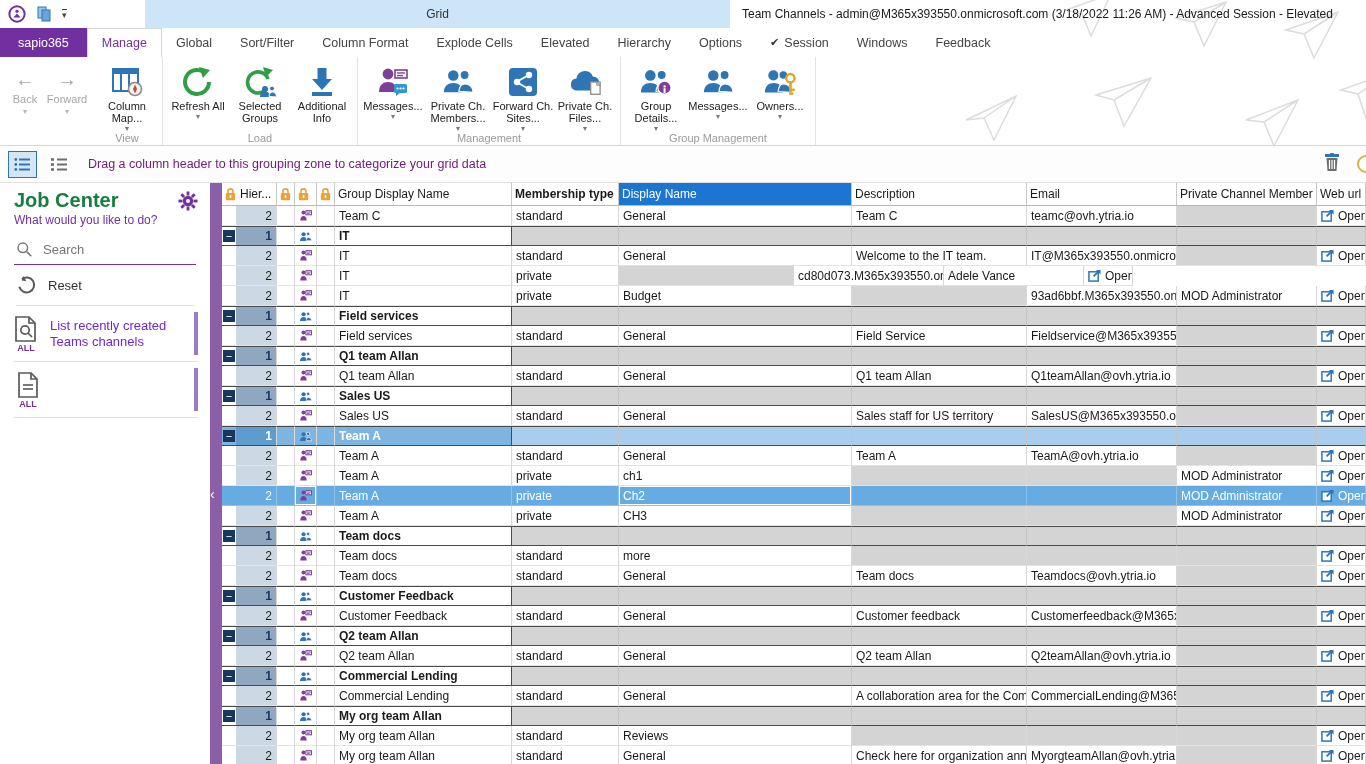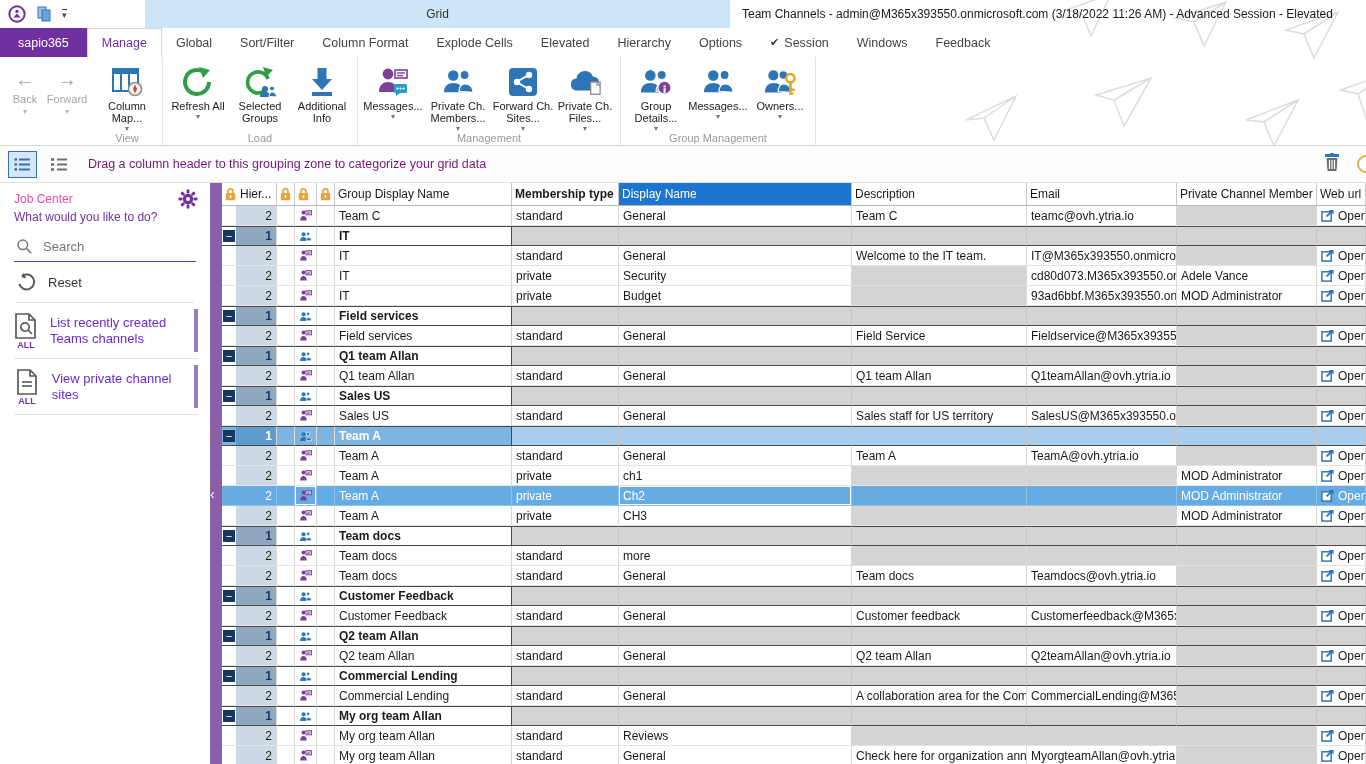--- a/index.html
+++ b/index.html
@@ -45,21 +45,21 @@
   .gb-btn.sel { background:#d5e7f7; border-color:#2e75b6; }
   .gb-msg { margin-left:14px; font-size:12.5px; color:#701a75; }
   .gb-right { position:absolute; right:26px; top:7px; display:flex; gap:10px; }
   .gb-circle { position:absolute; right:-9px; top:9px; width:18px; height:18px; border-radius:50%;
     border:2px solid #d8b24a; background:#fff; }
 
   
   .main { display:flex; height:581px; }
   .sidebar { width:210px; background:#fff; padding-top:4px; position:relative; }
   .sb-head { display:flex; align-items:center; justify-content:space-between; padding:2px 12px 0 14px; }
-  .sb-title { font-size:12px; font-weight:normal; color:#ec4899; }
+  .sb-title { font-size:20px; font-weight:bold; color:#15803d; }
   .sb-sub { font-size:12px; color:#7030a0; padding:1px 14px 6px 14px; }
   .sb-search { display:flex; align-items:center; gap:10px; margin:4px 14px 0 14px; border-bottom:1px solid #7030a0; padding:4px 0 6px 2px; }
   .sb-search input { border:none; outline:none; font-size:13px; color:#767676; width:140px;
     font-family:"Liberation Sans",sans-serif; background:transparent; }
   .sb-reset { display:flex; align-items:center; gap:12px; margin:10px 0 0 16px; padding-bottom:10px; font-size:13px; color:#333;
     border-bottom:1px solid #e0e0e0; width:178px; }
   .sb-item { position:relative; display:flex; gap:12px; margin-left:14px; padding:10px 8px 8px 0; width:184px;
     border-bottom:1px solid #e0e0e0; }
   .sb-item .accent { position:absolute; right:0; top:6px; bottom:6px; width:4px; background:#9b7cc0; }
   .sb-item .iconwrap { display:flex; flex-direction:column; align-items:center; width:28px; }
@@ -443,21 +443,20 @@
           <div class="sb-item">
             <div class="iconwrap">
               <svg width="22" height="26" viewBox="0 0 22 26">
                 <path d="M2 1 H14 L20 7 V25 H2 Z" fill="none" stroke="#595959" stroke-width="1.7"></path>
                 <path d="M14 1 L14 7 L20 7" fill="none" stroke="#595959" stroke-width="1.7"></path>
                 <line x1="6" y1="13" x2="16" y2="13" stroke="#595959" stroke-width="1.6"></line>
                 <line x1="6" y1="17" x2="16" y2="17" stroke="#595959" stroke-width="1.6"></line>
               </svg>
               <span class="all">ALL</span>
             </div>
-            <div class="ilabel">View private channel sites</div>
             <div class="accent"></div>
           </div>
         </div>
     </div>
 
     <div class="gridwrap">
       <div class="purplebar">
         <span class="chev">‹</span>
       </div>
       <div class="grid">
@@ -620,21 +619,20 @@
                   <circle cx="5.5" cy="3.2" r="2.4" fill="#7d3f98"></circle>
                   <path d="M1.5 13c0-4 2-5.6 4-5.6s4 1.6 4 5.6z" fill="#7d3f98"></path>
                   <rect x="8.5" y="1" width="7" height="5" fill="#fff" stroke="#7d3f98" stroke-width="1.3"></rect>
                   <line x1="10" y1="2.8" x2="14.5" y2="2.8" stroke="#7d3f98" stroke-width="1"></line>
                   <line x1="10" y1="4.4" x2="13.2" y2="4.4" stroke="#7d3f98" stroke-width="1"></line>
                 </svg>
               </div>
               <div class="gcell" style="width: 18px;"></div>
               <div class="gcell gname" style="width: 177px;">IT</div>
               <div class="gcell" style="width: 107px;">private</div>
-              <div class="gcell" style="width: 233px;">Security</div>
               <div class="gcell empty" style="width: 175px;"></div>
               <div class="gcell" style="width: 150px;">cd80d073.M365x393550.onm</div>
               <div class="gcell" style="width: 140px;">Adele Vance</div>
               <div class="gcell" style="width: 49px;">
                 <span class="openlink">
                   <span style="display:flex">
                     <svg width="13" height="13" viewBox="0 0 14 14" style="flex:none">
                       <rect x="1" y="3" width="10" height="10" fill="#fff" stroke="#2e75b6" stroke-width="1.6"></rect>
                       <line x1="6" y1="8" x2="12" y2="2" stroke="#2e75b6" stroke-width="2"></line>
                       <path d="M8.5 1 L13.5 1 L13.5 6 Z" fill="#2e75b6"></path>

